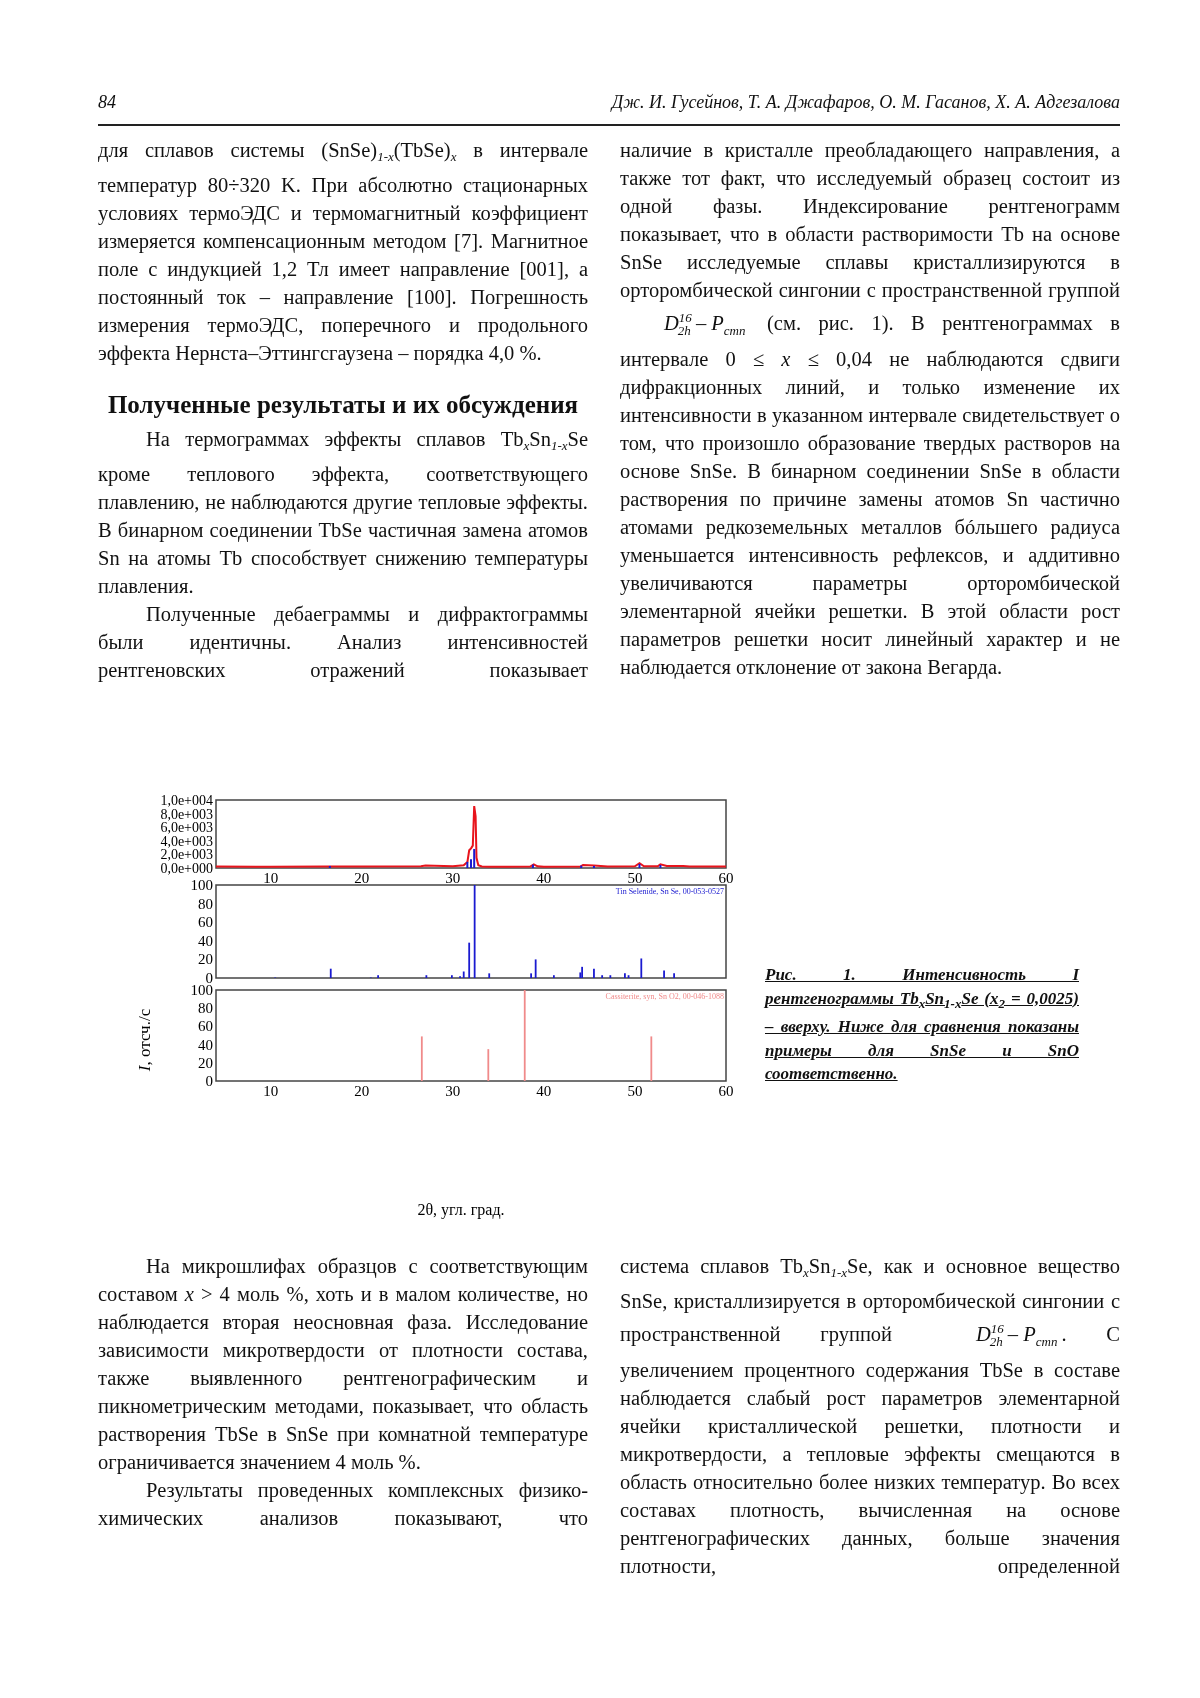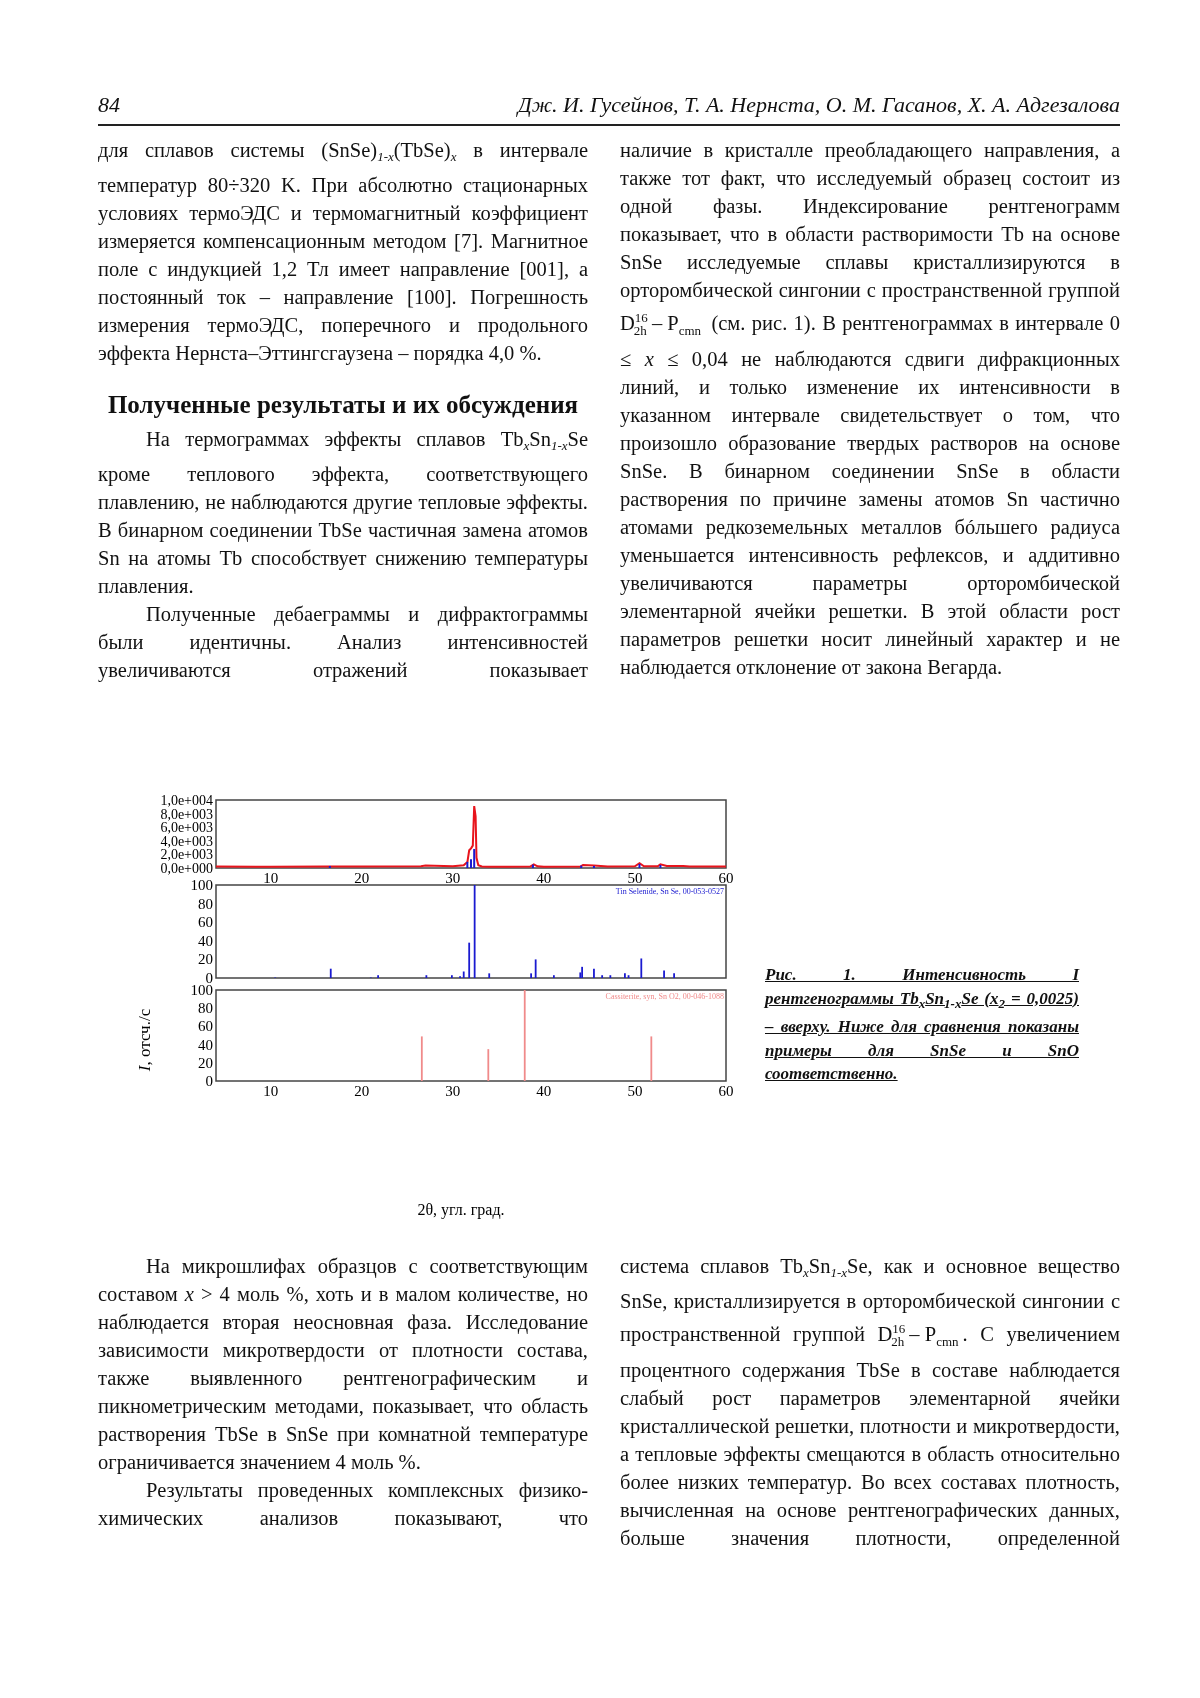--- a/index.html
+++ b/index.html
@@ -1,52 +1,52 @@
 <!DOCTYPE html>
 <html><head>
 <meta charset="utf-8">
 <style>
   html, body { margin:0; padding:0; background:#fff; }
   body { width:1200px; height:1698px; position:relative; font-family:"Liberation Serif", serif; color:#111; overflow:hidden; }
-  .header { position:absolute; left:98px; top:92px; width:1022px; height:26px; font-style:italic; font-size:22px; }
+  .header { position:absolute; left:98px; top:92px; width:1022px; height:26px; font-style:italic; font-size:18px; }
   .header .pn { position:absolute; left:0; top:0; }
   .header .au { position:absolute; right:0; top:0; }
   .rule { position:absolute; left:98px; top:124px; width:1022px; height:2px; background:#222; }
   .col { position:absolute; font-size:20.5px; line-height:28px; text-align:justify; }
   .col p { margin:0; }
   .col p.ind { text-indent:48px; }
   .col p.jl { text-align-last:justify; }
   .lcol { left:98px; width:490px; }
   .rcol { left:620px; width:500px; }
   h3 { font-size:25px; font-weight:bold; text-align:center; margin:0; line-height:28px; }
   .sub { font-size:13px; vertical-align:-4px; font-style:italic; }
   .sub2 { font-size:13px; vertical-align:-4px; }
   .math { font-style:italic; }
-  .formula { display:inline-block; position:relative; padding-right:4px; }
+  .formula { display:inline-block; position:relative; font-style:italic; padding-right:4px;margin-left:44px; }
   .formula sup, .formula sub { font-size:13px; }
   .caption { position:absolute; left:752px; top:950px; width:340px; font-size:17px; line-height:23.5px; font-weight:bold; font-style:italic; text-align:justify; }
   .caption p { margin:13px;text-decoration:underline; }
   svg text { font-family:"Liberation Serif", serif; }
 </style>
 </head>
 <body>
 
 <div class="header">
   <span class="pn">84</span>
-  <span class="au">Дж. И. Гусейнов, Т. А. Нернста, О. М. Гасанов, Х. А. Адгезалова</span>
+  <span class="au">Дж. И. Гусейнов, Т. А. Джафаров, О. М. Гасанов, Х. А. Адгезалова</span>
 </div>
 <div class="rule"></div>
 
 <div class="col lcol" style="top:136px;">
   <p><span>для сплавов системы (SnSe)</span><span class="sub2" style="font-style:italic">1-x</span><span>(TbSe)</span><span class="sub">x</span><span> в интервале температур 80÷320 K. При абсолютно стационарных условиях термоЭДС и термомагнитный коэффициент измеряется компенсационным методом [7]. Магнитное поле с индукцией 1,2 Тл имеет направление [001], а постоянный ток – направление [100]. Погрешность измерения термоЭДС, поперечного и продольного эффекта Нернста–Эттингсгаузена – порядка 4,0 %.</span></p>
   <div style="height:24px"></div>
   <h3>Полученные результаты и их обсуждения</h3>
   <div style="height:6px"></div>
   <p class="ind"><span>На термограммах эффекты сплавов Tb</span><span class="sub">x</span><span>Sn</span><span class="sub">1-x</span><span>Se кроме теплового эффекта, соответствующего плавлению, не наблюдаются другие тепловые эффекты. В бинарном соединении TbSe частичная замена атомов Sn на атомы Tb способствует снижению температуры плавления.</span></p>
-  <p class="ind jl">Полученные дебаеграммы и дифрактограммы были идентичны. Анализ интенсивностей увеличиваются отражений показывает</p>
+  <p class="ind jl">Полученные дебаеграммы и дифрактограммы были идентичны. Анализ интенсивностей рентгеновских отражений показывает</p>
 </div>
 
 <div class="col rcol" style="top:136px;">
   <p><span>наличие в кристалле преобладающего направления, а также тот факт, что исследуемый образец состоит из одной фазы. Индексирование рентгенограмм показывает, что в области растворимости Tb на основе SnSe исследуемые сплавы кристаллизируются в орторомбической сингонии с пространственной группой </span><span class="formula"><span>D</span><sup>16</sup><sub style="margin-left:-14px">2h</sub><span> – P</span><sub>cmn</sub></span><span> (см. рис. 1). В рентгенограммах в интервале 0 ≤ </span><span class="math">x</span><span> ≤ 0,04 не наблюдаются сдвиги дифракционных линий, и только изменение их интенсивности в указанном интервале свидетельствует о том, что произошло образование твердых растворов на основе SnSe. В бинарном соединении SnSe в области растворения по причине замены атомов Sn частично атомами редкоземельных металлов бóльшего радиуса уменьшается интенсивность рефлексов, и аддитивно увеличиваются параметры орторомбической элементарной ячейки решетки. В этой области рост параметров решетки носит линейный характер и не наблюдается отклонение от закона Вегарда.</span></p>
 </div>
 
 <svg style="position:absolute;left:100px;top:785px;" width="640" height="440" viewBox="0 0 640 440">
   <g id="panel1">
       <rect x="116" y="15" width="510" height="68" fill="#fff" stroke="#444" stroke-width="1.5"></rect>
       <text x="113" y="88" text-anchor="end" font-size="14">0,0e+000</text>

